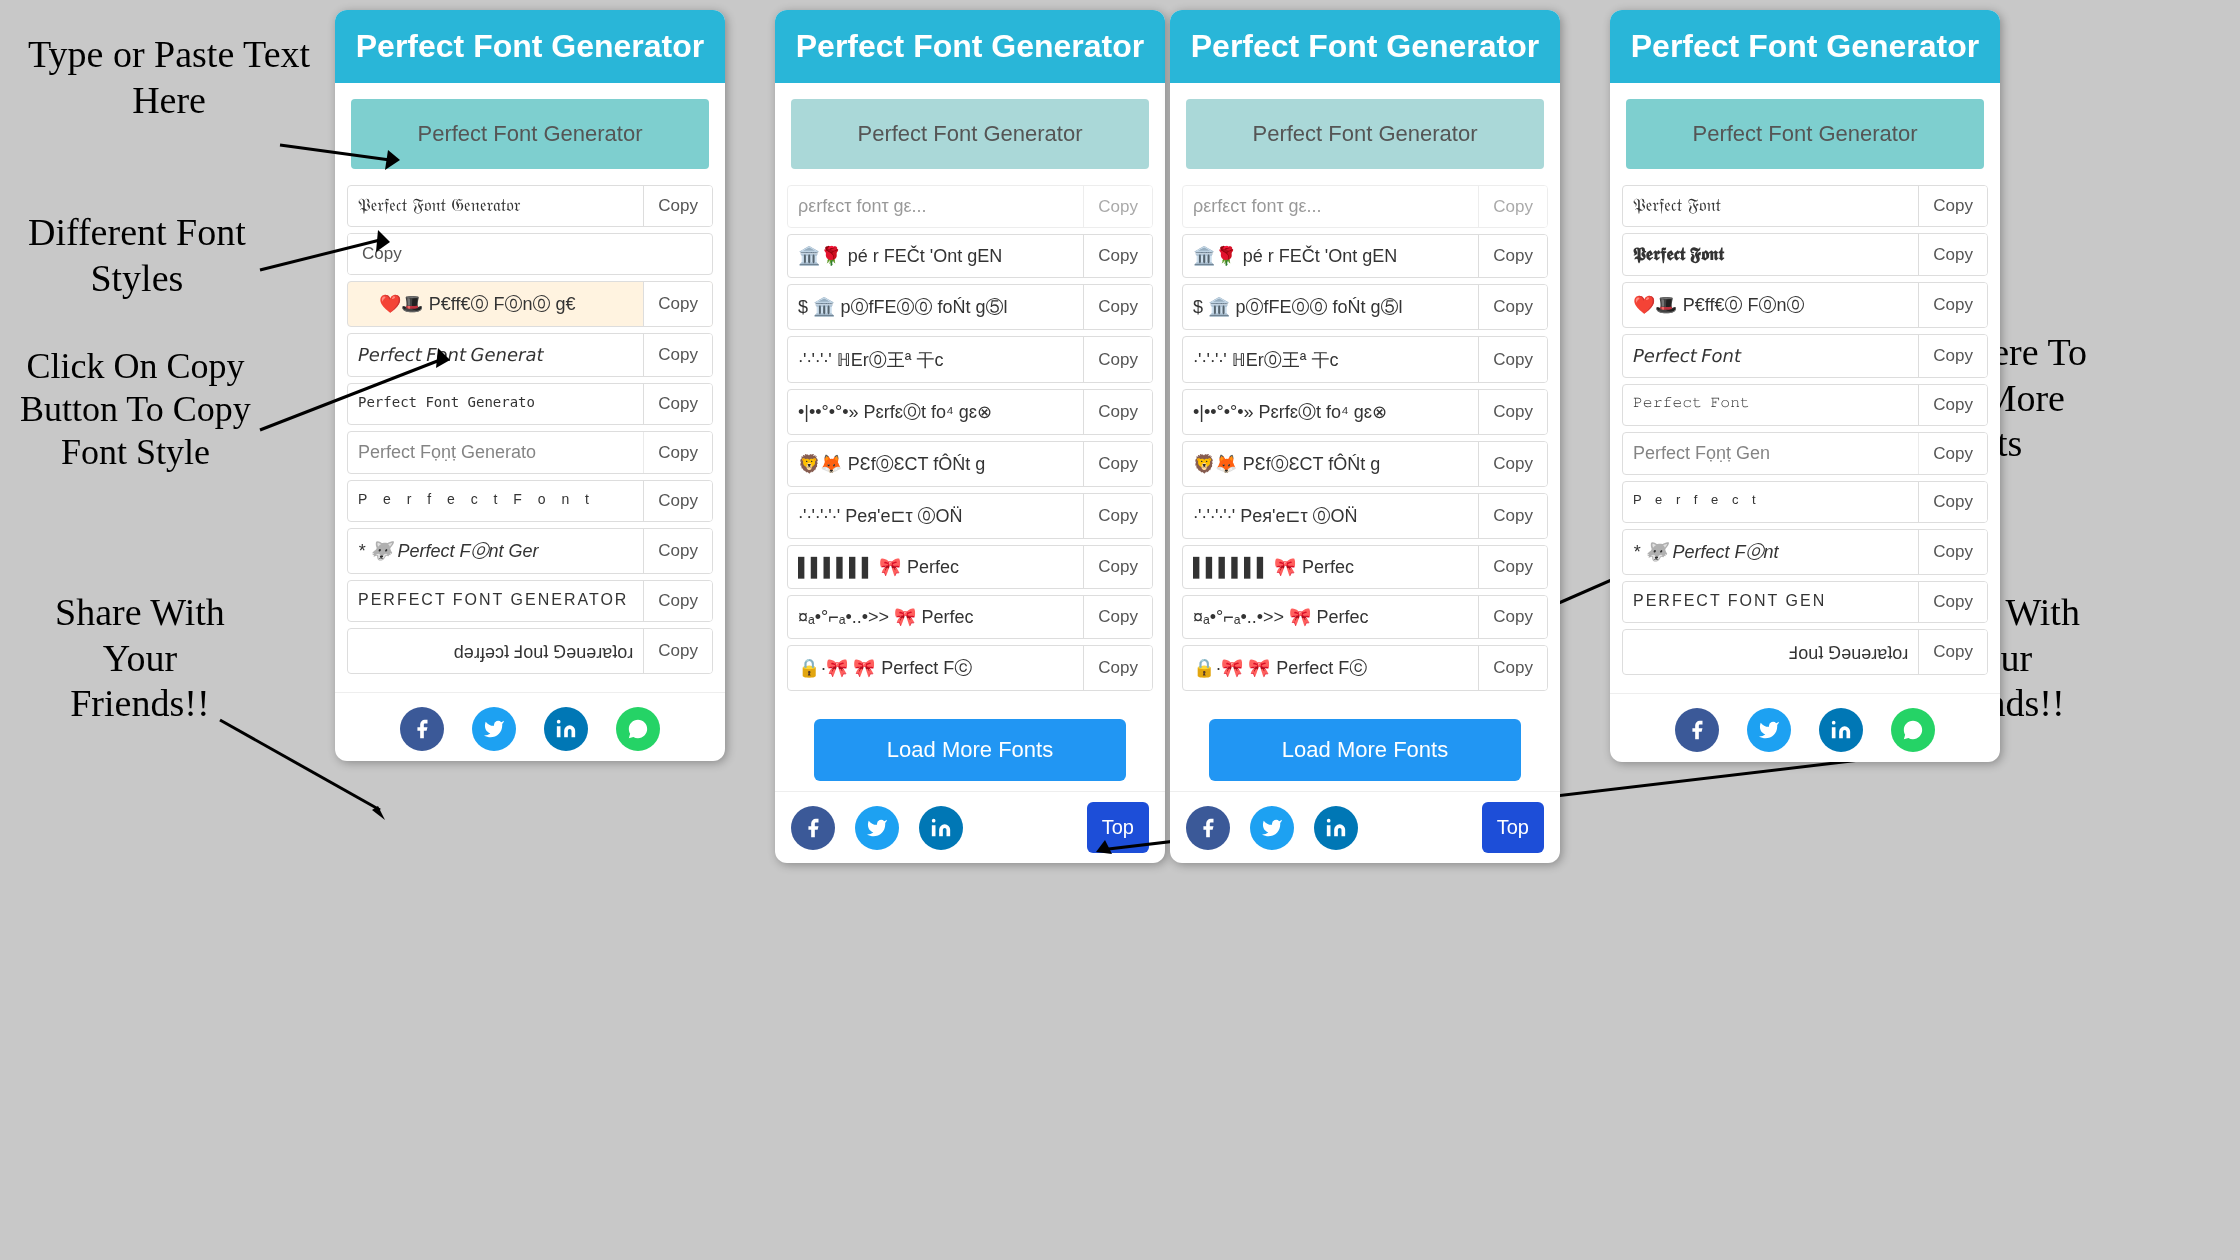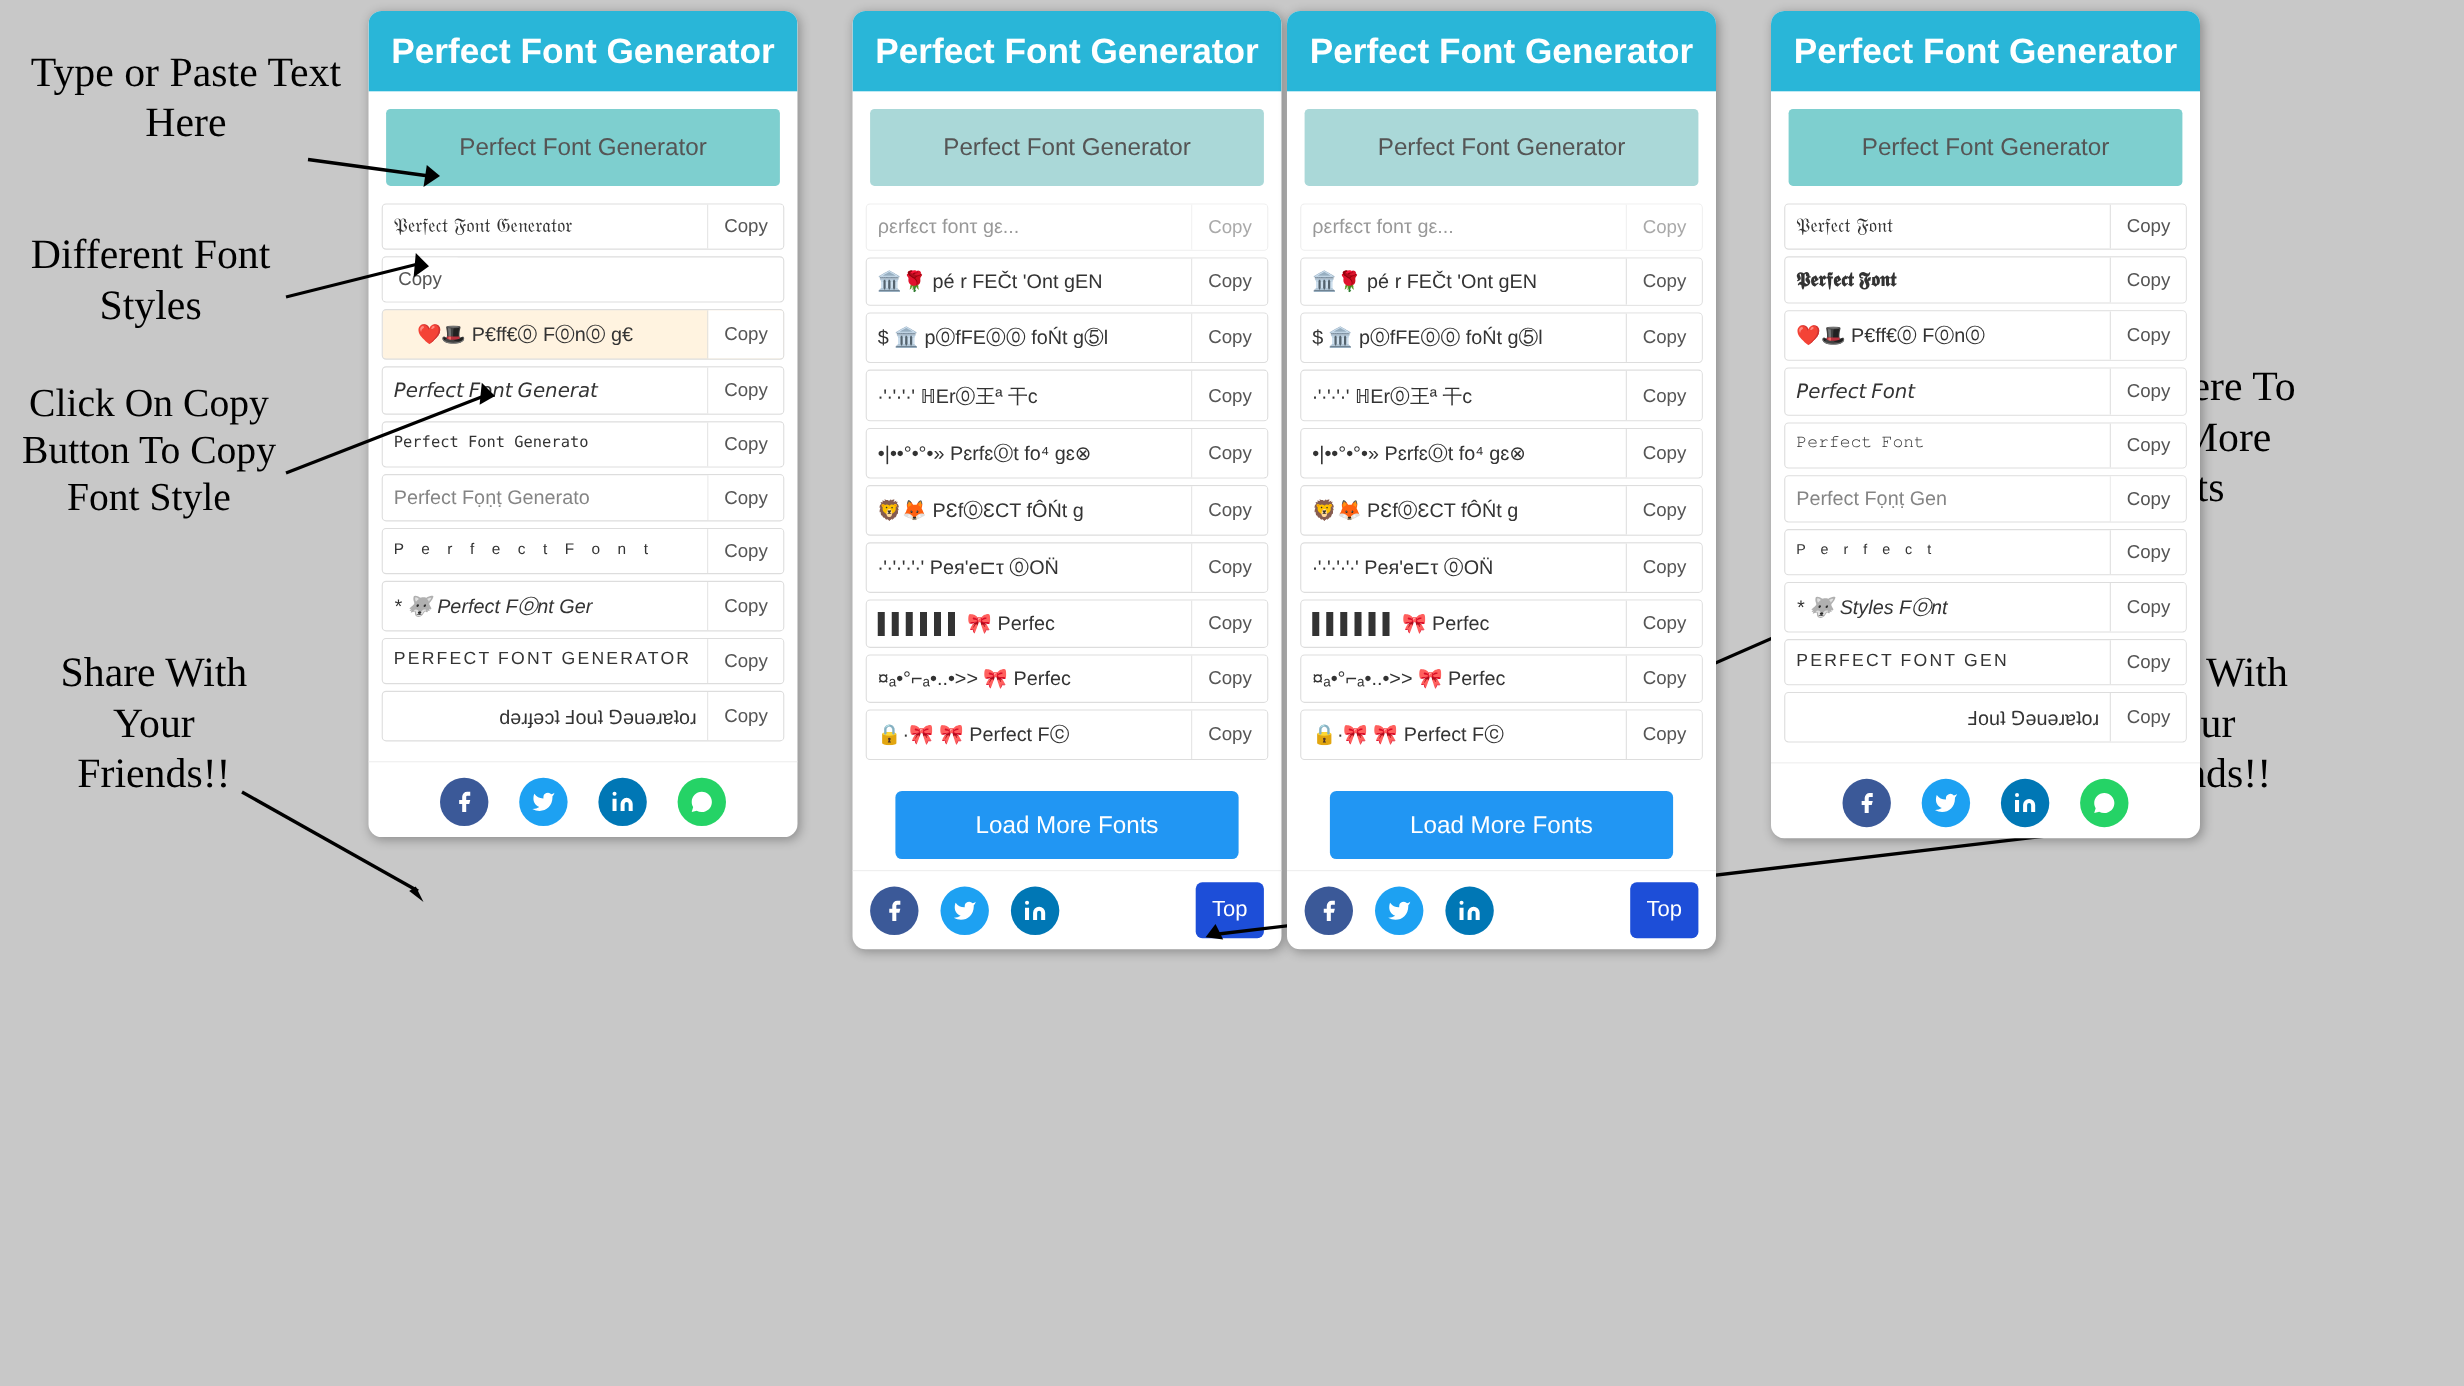--- a/index.html
+++ b/index.html
@@ -340,21 +340,21 @@
         <svg width="22" height="22" viewBox="0 0 24 24" fill="white">
             <path d="M16 8a6 6 0 0 1 6 6v7h-4v-7a2 2 0 0 0-2-2 2 2 0 0 0-2 2v7h-4v-7a6 6 0 0 1 6-6zM2 9h4v12H2z"></path>
             <circle cx="4" cy="4" r="2" fill="white"></circle>
           </svg>
       </div>
     </div>
     <button class="top-btn">Top</button>
   </div>
 </div>
 
-<div class="annotation" style="left:28px; top:44px; font-size:38px;">
+<div class="annotation" style="left:28px; top:32px; font-size:38px;">
   Type or Paste Text<br>Here
 </div>
 
 <div class="annotation" style="left:28px; top:210px; font-size:38px;">
   Different Font<br>Styles
 </div>
 
 <div class="annotation" style="left:20px; top:345px; font-size:36px;">
   Click On Copy<br>Button To Copy<br>Font Style
 </div>
@@ -497,21 +497,21 @@
     </div>
     <div class="font-row">
       <div class="font-text" style="opacity:0.6;">Perfect Fọṇṭ Gen</div>
       <button class="copy-btn">Copy</button>
     </div>
     <div class="font-row">
       <div class="font-text" style="letter-spacing:5px;font-size:13px;">P e r f e c t</div>
       <button class="copy-btn">Copy</button>
     </div>
     <div class="font-row">
-      <div class="font-text" style="font-style:italic;">* 🐺 Styles Fⓞnt</div>
+      <div class="font-text" style="font-style:italic;">* 🐺 Perfect Fⓞnt</div>
       <button class="copy-btn">Copy</button>
     </div>
     <div class="font-row">
       <div class="font-text font-caps">PERFECT FONT GEN</div>
       <button class="copy-btn">Copy</button>
     </div>
     <div class="font-row">
       <div class="font-text font-style-reversed">ɹoʇɐɹǝuǝ⅁ ʇuoℲ</div>
       <button class="copy-btn">Copy</button>
     </div>

